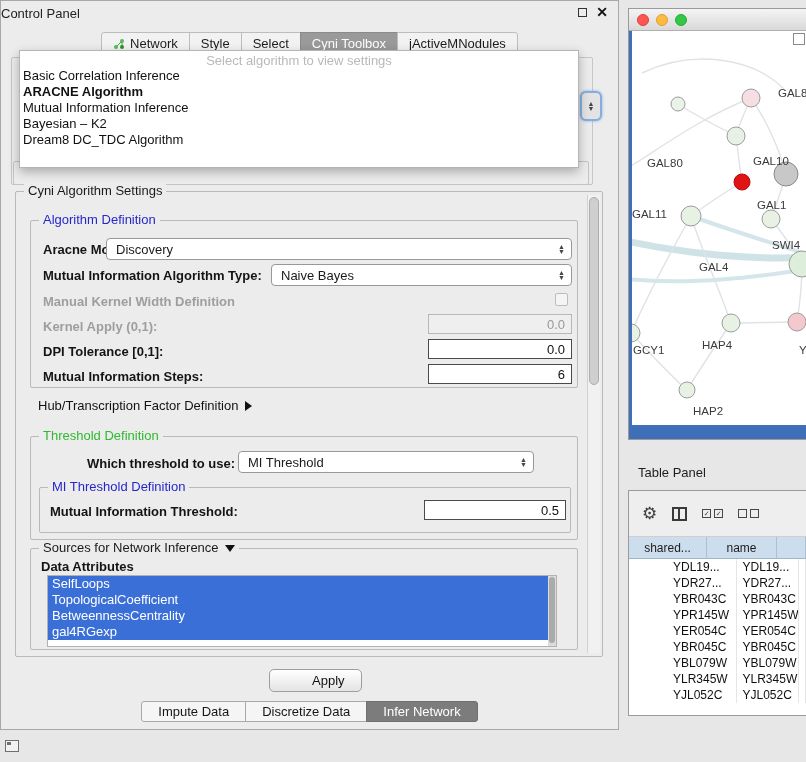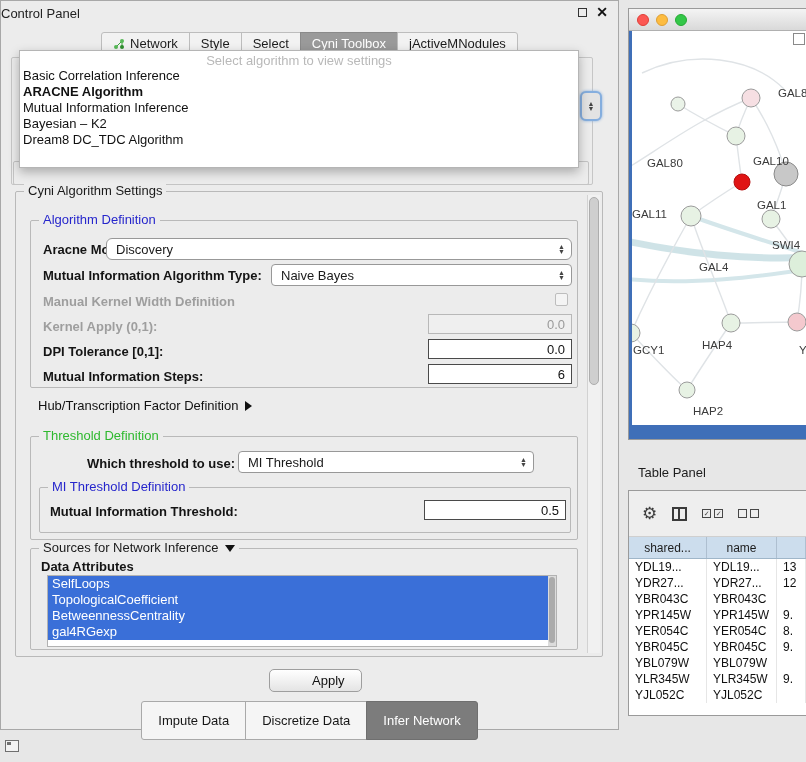--- a/index.html
+++ b/index.html
@@ -57,21 +57,21 @@
   .litem { height:16px; line-height:16px; font-size:13px; color:#fff; background:#3a6fd8; padding-left:4px; margin-right:3px; white-space:nowrap; }
   .list-sb { position:absolute; right:0; top:0; bottom:0; width:8px; background:#dcdcdc; }
   .list-sb .th { position:absolute; left:1px; right:1px; top:1px; height:66px; background:#ababab; border-radius:3px; }
   
   .sbar { position:absolute; right:2px; top:3px; bottom:3px; width:13px; background:#f1f1f1; border-left:1px solid #d2d2d2; }
   .sbar .thumb { position:absolute; left:1px; top:2px; width:10px; height:188px; background:#cfcfcf; border:1px solid #adadad; border-radius:5px; }
   
   .btn { position:absolute; height:23px; padding:0 16px; font:13px "Liberation Sans", sans-serif; background:linear-gradient(#ffffff,#e4e4e4); border:1px solid #9e9e9e; border-radius:5px; color:#111; }
   
   .btabbar { position:absolute; left:0; top:700px; width:100%; display:flex; justify-content:center; }
-  .btab { padding:11px 16px; font-size:13px; background:#f5f5f5; border:1px solid #a9a9a9; margin-left:-1px; color:#161616; white-space:nowrap; }
+  .btab { padding:2px 16px; font-size:13px; background:#f5f5f5; border:1px solid #a9a9a9; margin-left:-1px; color:#161616; white-space:nowrap; }
   .btab:first-child { border-radius:3px 0 0 3px; margin-left:0; }
   .btab:last-child { border-radius:0 3px 3px 0; }
   .btab.sel { background:#7c7c7c; color:#fff; border-color:#6f6f6f; }
   
   .netwin { position:absolute; left:628px; top:8px; width:178px; height:432px; border:1px solid #9a9a9a; border-right:none; background:#fff; }
   .net-title { position:absolute; left:0; top:0; right:0; height:22px; background:linear-gradient(#f4f4f4,#d9d9d9); border-bottom:1px solid #b0b0b0; display:flex; align-items:center; padding-left:8px; gap:7px; }
   .tlight { width:12px; height:12px; border-radius:50%; }
   .tlight.r { background:#fc5753; border:1px solid #df3e38; }
   .tlight.y { background:#fdbc40; border:1px solid #de9f34; }
   .tlight.g { background:#33c748; border:1px solid #27aa35; }
@@ -87,21 +87,21 @@
   .tablewin { position:absolute; left:628px; top:490px; width:178px; height:226px; background:#fff; border:1px solid #9a9a9a; border-right:none; overflow:hidden; }
   .ttoolbar { position:absolute; left:0; top:0; right:0; height:46px; background:#eeeeee; border-bottom:1px solid #cfcfcf; display:flex; align-items:center; gap:15px; padding-left:13px; }
   .gear { font-size:17px; color:#3d3d3d; line-height:17px; }
   .col-ico { width:15px; height:14px; border:2px solid #3a3a3a; position:relative; }
   .col-ico::after { content:""; position:absolute; left:4px; top:0; bottom:0; width:2px; background:#3a3a3a; }
   .pair { display:flex; gap:3px; }
   .mini { width:9px; height:9px; border:1.2px solid #474747; font-size:7px; line-height:7px; text-align:center; color:#474747; }
   .thead { position:absolute; left:0; top:46px; right:0; height:22px; display:flex; background:#ccdded; border-bottom:1px solid #9fb6c9; font-size:12px; color:#1c1c1c; }
   .hcell { display:flex; align-items:center; justify-content:center; border-right:1px solid #aebfd0; height:100%; }
   .hcell.c0 { width:78px; } .hcell.c1 { width:70px; } .hcell.c2 { flex:1; }
-  .tbody { position:absolute; left:0; top:68px; right:0; bottom:0; }
+  .tbody { position:absolute; left:0; top:68px; right:0; bottom:0;padding-left:38px; }
   .trow { display:flex; height:16px; line-height:16px; font-size:12px; color:#101010; }
   .tcell { padding-left:6px; border-right:1px solid #e6e6e6; overflow:hidden; white-space:nowrap; }
   .tcell.c0 { width:78px; } .tcell.c1 { width:70px; } .tcell.c2 { flex:1; }
   
   .dock-icon { position:absolute; left:5px; top:740px; width:14px; height:12px; border:1.5px solid #6f6f6f; background:#f2f2f2; }
   .dock-icon::after { content:""; position:absolute; left:1px; top:1px; width:4px; height:3px; background:#6f6f6f; }
   
   .net-ico { width:12px; height:12px; display:inline-block; }
 </style>
 </head>
@@ -163,21 +163,21 @@
     <span class="gtitle">Cyni Algorithm Settings</span>
 
     <div class="sbar">
         <div class="thumb"></div>
       </div>
 
     <div class="group" style="left:14px; top:28px; width:548px; height:168px;">
       <span class="gtitle blue">Algorithm Definition</span>
 
       <span class="lbl b" style="left:12px; top:21px;">Aracne Mode:</span>
-      <div class="combo" style="left:75px; top:17px; width:466px;border-radius:6px;">
+      <div class="combo" style="left:75px; top:17px; width:466px;">
         <span>Discovery</span>
         <span class="spin">
             <span>▲</span>
             <span>▼</span>
           </span>
       </div>
 
       <span class="lbl b" style="left:12px; top:47px;">Mutual Information Algorithm Type:</span>
       <div class="combo" style="left:240px; top:43px; width:301px;">
         <span>Naive Bayes</span>

